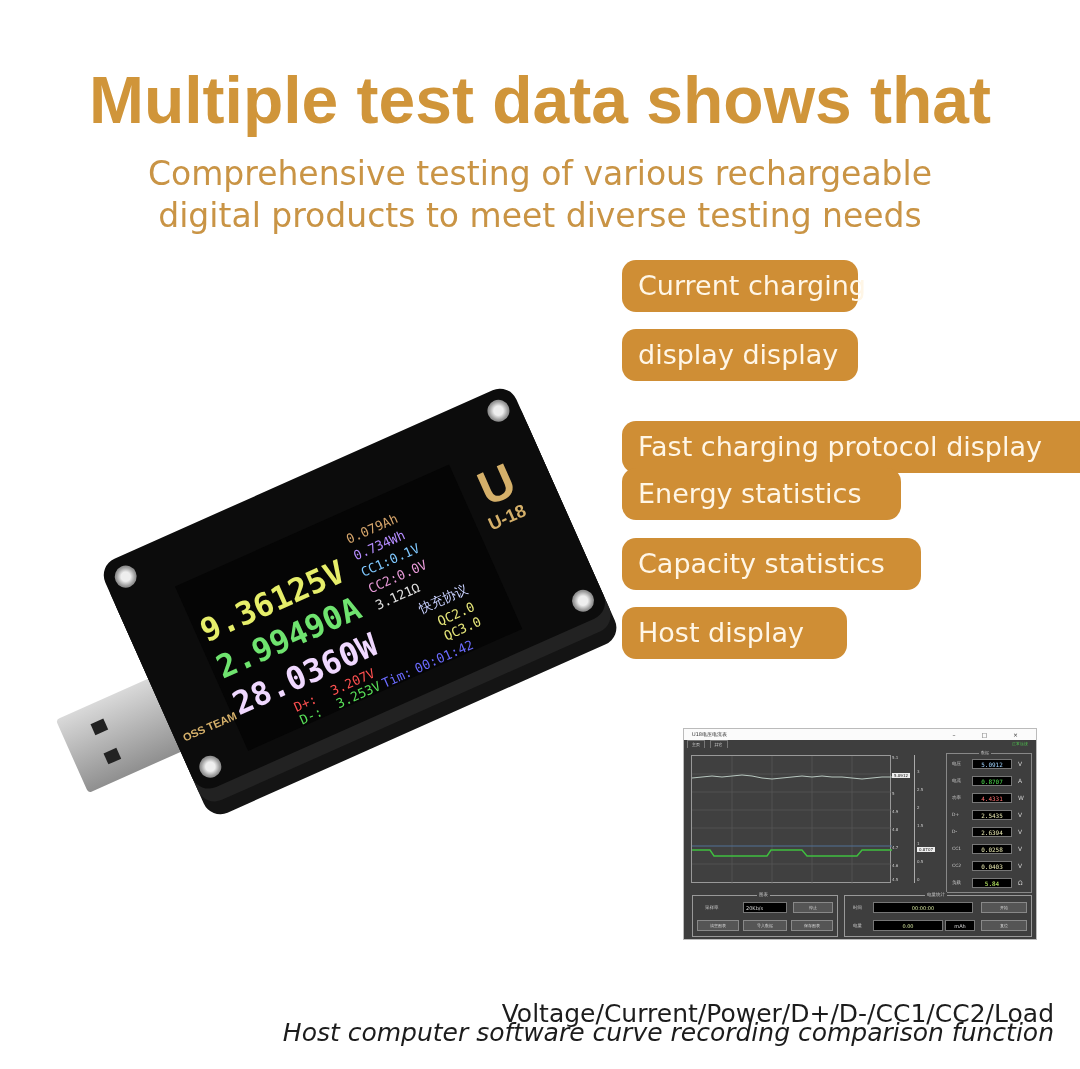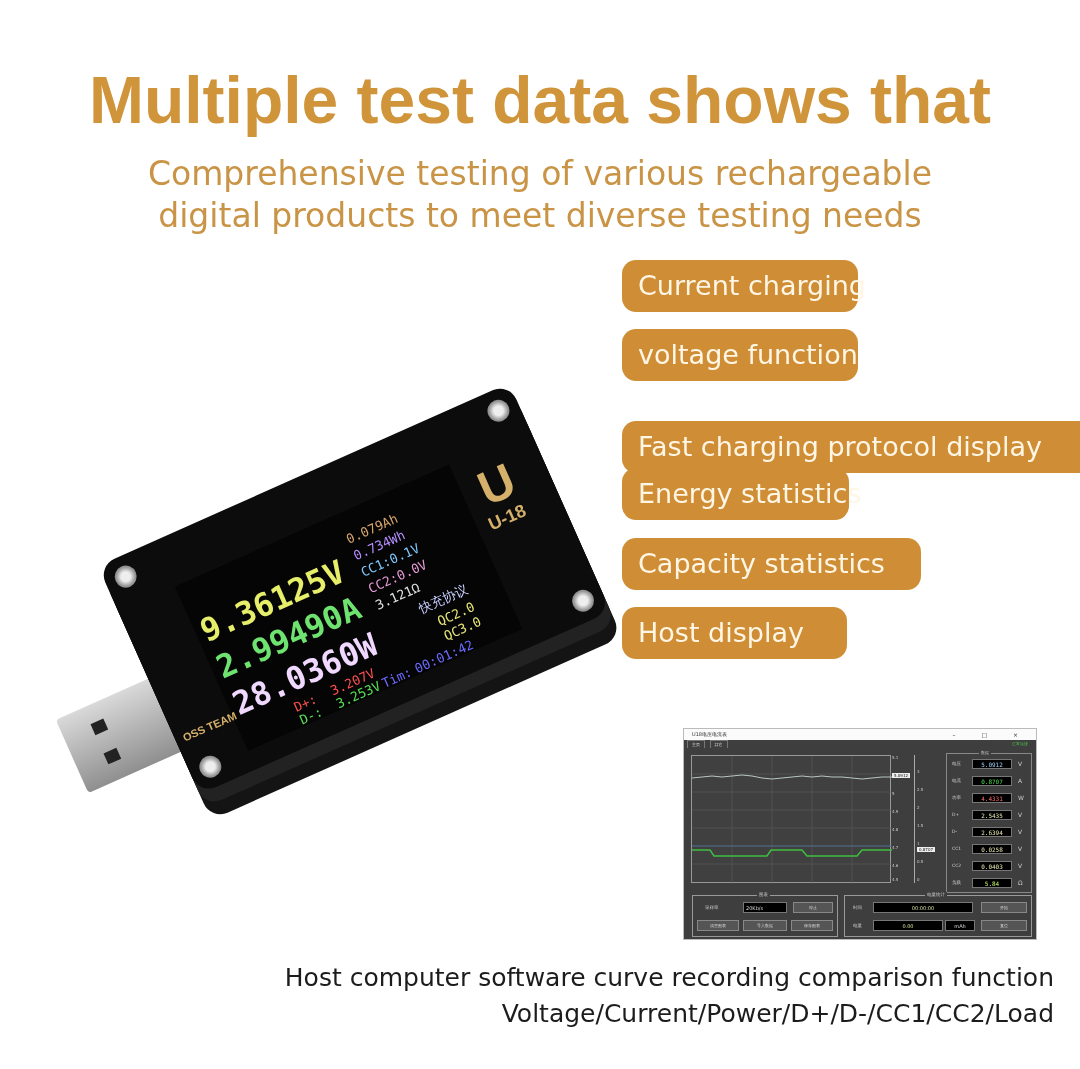--- a/index.html
+++ b/index.html
@@ -77,34 +77,34 @@
   .sw-row .unit { position: absolute; left: 68px; top: 2px; font-size: 6px; }
   .sw-box { position: absolute; border: 1px solid #999; }
   .sw-btn { position: absolute; height: 11px; background: #555; border: 1px solid #888; font-size: 4px; text-align: center; line-height: 10px; color: #ddd; }
   .sw-field { position: absolute; height: 11px; background: #000; border: 1px solid #777; font-size: 5px; color: #d7e7a0; text-align: center; line-height: 10px; }
   .sw-lbl { position: absolute; font-size: 4.5px; color: #ccc; }
 
   .caption {
     position: absolute; right: 26px; text-align: right; color: #1c1c1c;
     font-family: "DejaVu Sans", sans-serif; font-size: 25px; white-space: nowrap;
   }
-  .cap1 { top: 963px; }
+  .cap1 { top: 1018px; font-style: italic; }
   .cap2 { top: 999px; }
 </style>
 </head>
 <body>
 
 <div class="headline">Multiple test data shows that</div>
 <div class="subline sub1">Comprehensive testing of various rechargeable</div>
 <div class="subline sub2">digital products to meet diverse testing needs</div>
 
 <div class="feature" style="top:260px;width:236px;">Current charging</div>
-<div class="feature" style="top:329px;width:236px;">voltage function</div>
+<div class="feature" style="top:329px;width:236px;">display display</div>
 <div class="feature" style="top:421px;width:493px;">Fast charging protocol display</div>
-<div class="feature" style="top:468px;width:227px;">Energy statistics</div>
+<div class="feature" style="top:468px;width:279px;">Energy statistics</div>
 <div class="feature" style="top:538px;width:299px;">Capacity statistics</div>
 <div class="feature" style="top:607px;width:225px;">Host display</div>
 
 <div class="device-wrap">
   <div class="usb-plug">
     <div class="usb-hole" style="left:30px;top:18px;"></div>
     <div class="usb-hole" style="left:30px;top:50px;"></div>
   </div>
   <div class="device-layer dev-top">
     <div class="screw" style="left:10px;top:10px;"></div>

